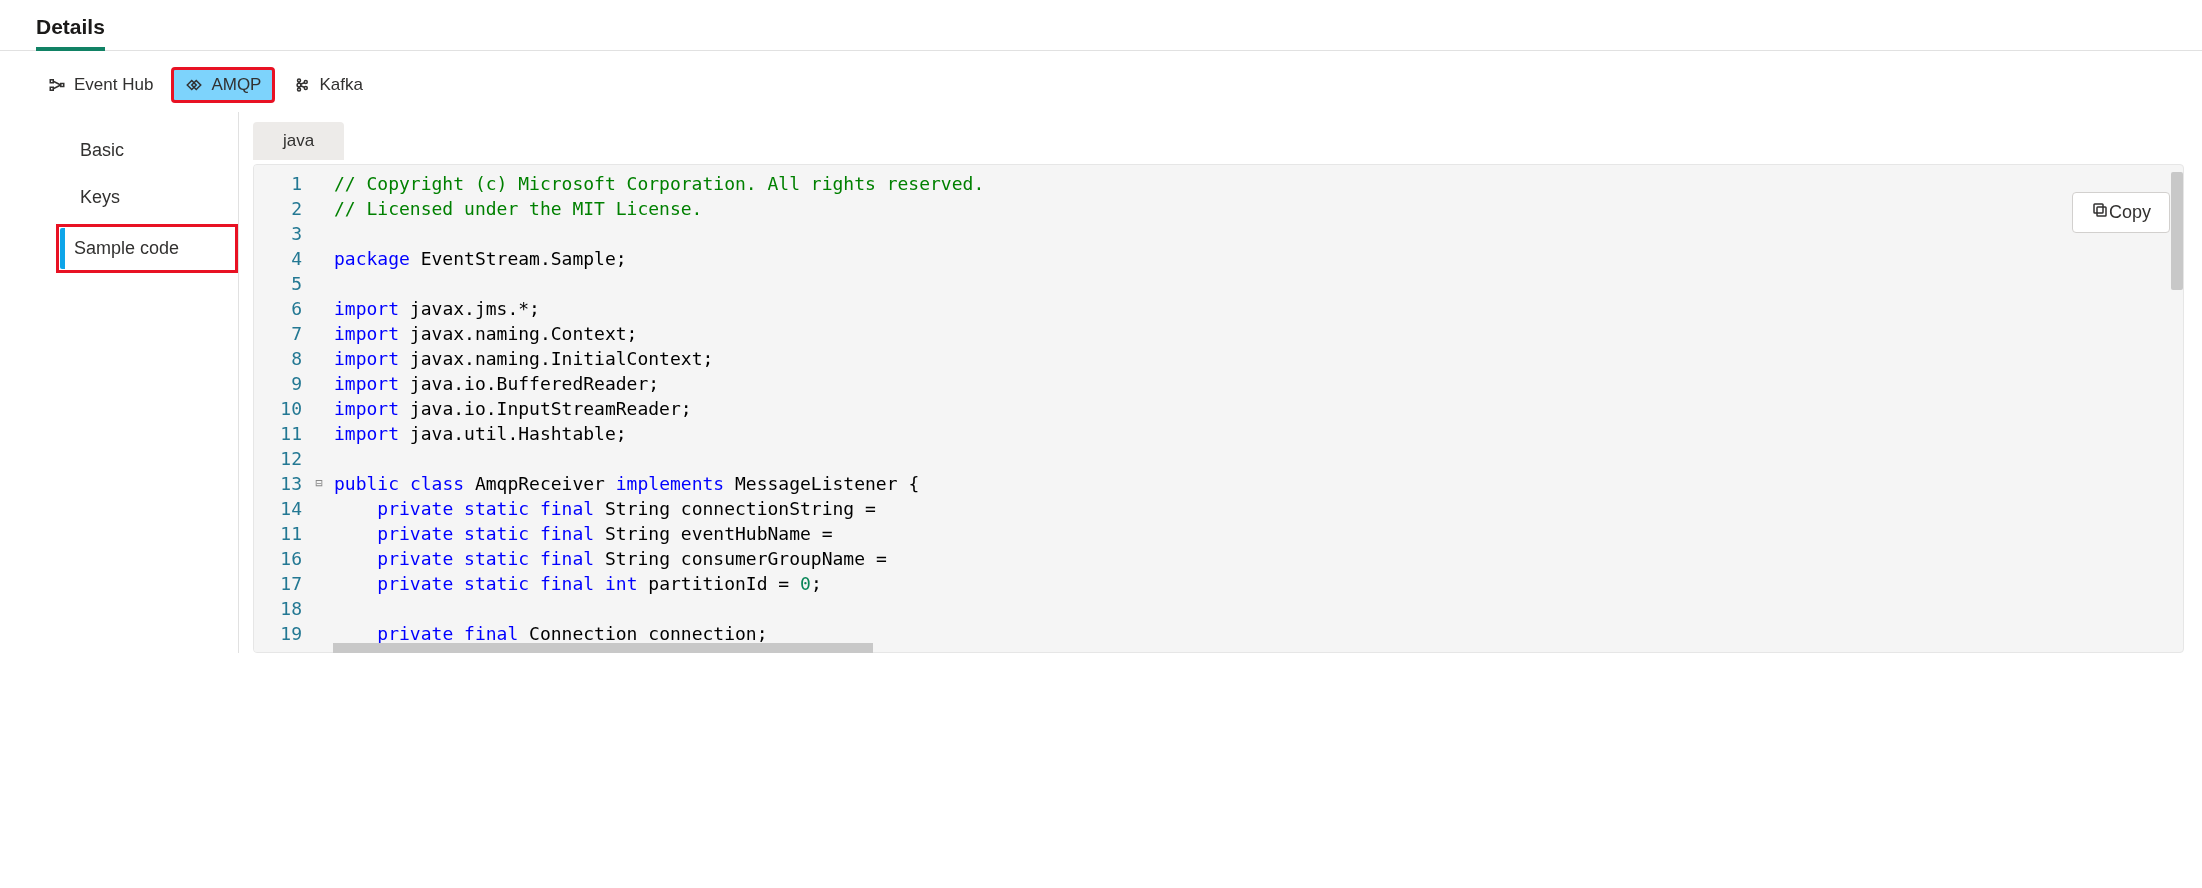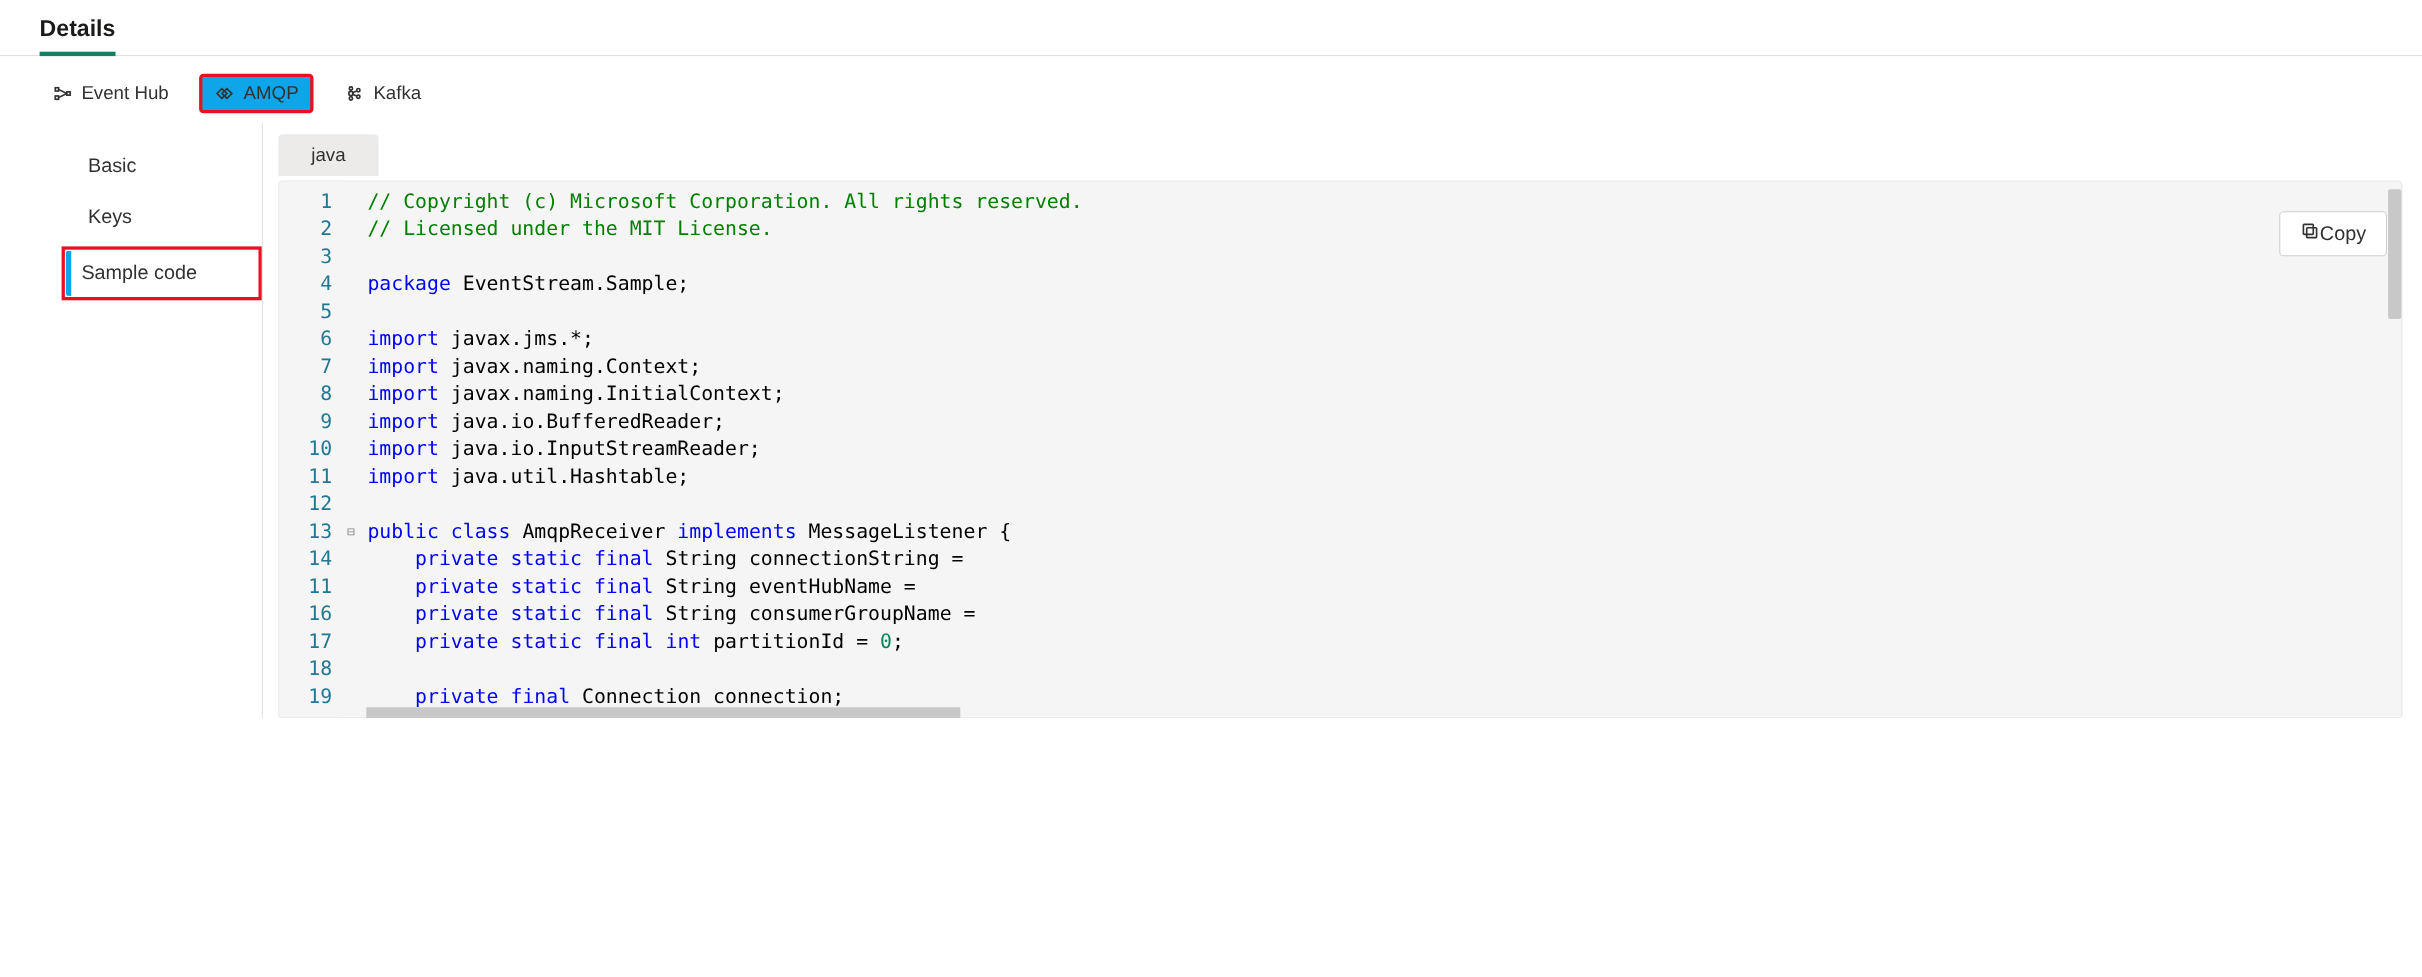--- a/index.html
+++ b/index.html
@@ -23,37 +23,37 @@
     font-weight: 600;
     color: #1b1a19;
     padding-bottom: 8px;
     display: inline-block;
     border-bottom: 4px solid #118265;
     position: relative;
     top: 1px;
   }
   .protocol-tabs {
     display: flex;
-    gap: 18px;
+    gap: 8px;
     padding: 18px 20px 10px 36px;
     align-items: center;
     border-bottom: 1px solid transparent;
   }
   .protocol-tab {
     display: inline-flex;
     align-items: center;
     gap: 8px;
     font-size: 17px;
     color: #323130;
     padding: 6px 12px;
     cursor: pointer;
     border-radius: 2px;
   }
   .protocol-tab.selected {
-    background: #0ea5e9;
+    background: #7dd3fc;
   }
   .protocol-tab.highlighted {
     outline: 3px solid #e81123;
     outline-offset: -1px;
   }
   .protocol-tab .icon {
     display: inline-flex;
     width: 18px;
     height: 18px;
   }

